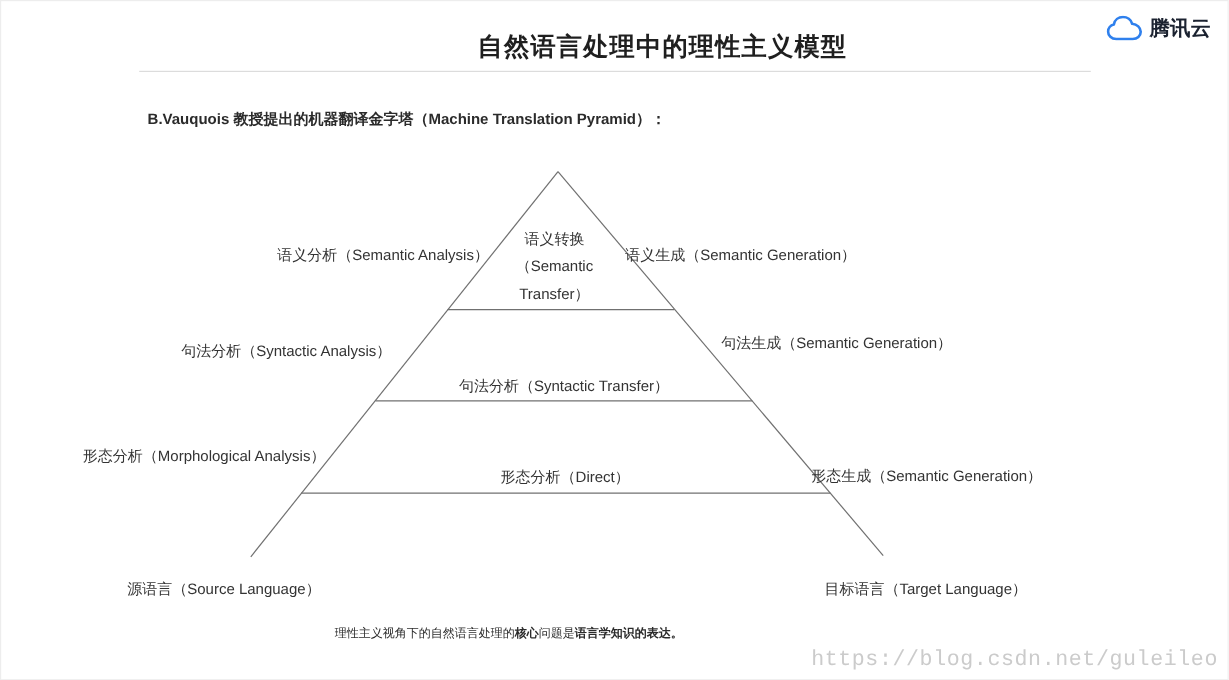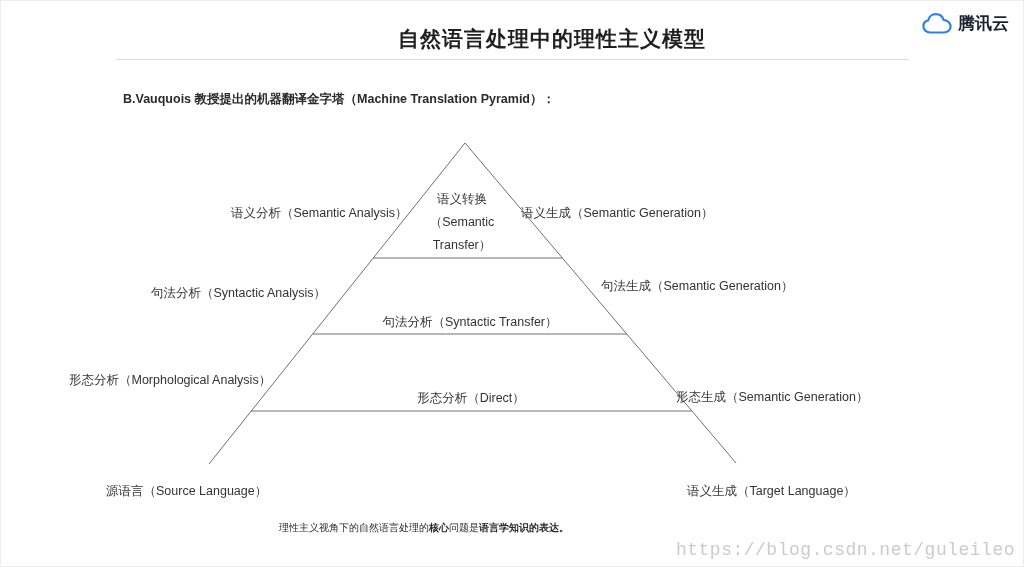--- a/index.html
+++ b/index.html
@@ -62,21 +62,21 @@
   <div class="lbl center" style="left:370px;top:389px;width:200px;">形态分析（Direct）</div>
 
   <div class="lbl" style="left:230px;top:204px;">语义分析（Semantic Analysis）</div>
   <div class="lbl" style="left:150px;top:284px;">句法分析（Syntactic Analysis）</div>
   <div class="lbl" style="left:68px;top:371px;">形态分析（Morphological Analysis）</div>
   <div class="lbl" style="left:105px;top:482px;">源语言（Source Language）</div>
 
   <div class="lbl" style="left:520px;top:204px;">语义生成（Semantic Generation）</div>
   <div class="lbl" style="left:600px;top:277px;">句法生成（Semantic Generation）</div>
   <div class="lbl" style="left:675px;top:363px;margin-top:25px;">形态生成（Semantic Generation）</div>
-  <div class="lbl" style="left:686px;top:482px;">语义生成（Target Language）</div>
+  <div class="lbl" style="left:686px;top:482px;">目标语言（Target Language）</div>
 
   <div class="statement">
     <span>理性主义视角下的自然语言处理的</span><span class="b">核心</span><span>问题是</span><span class="b">语言学知识的表达。</span>
   </div>
 
   <div class="watermark">https://blog.csdn.net/guleileo</div>
 
 </div>
 
 </body></html>

